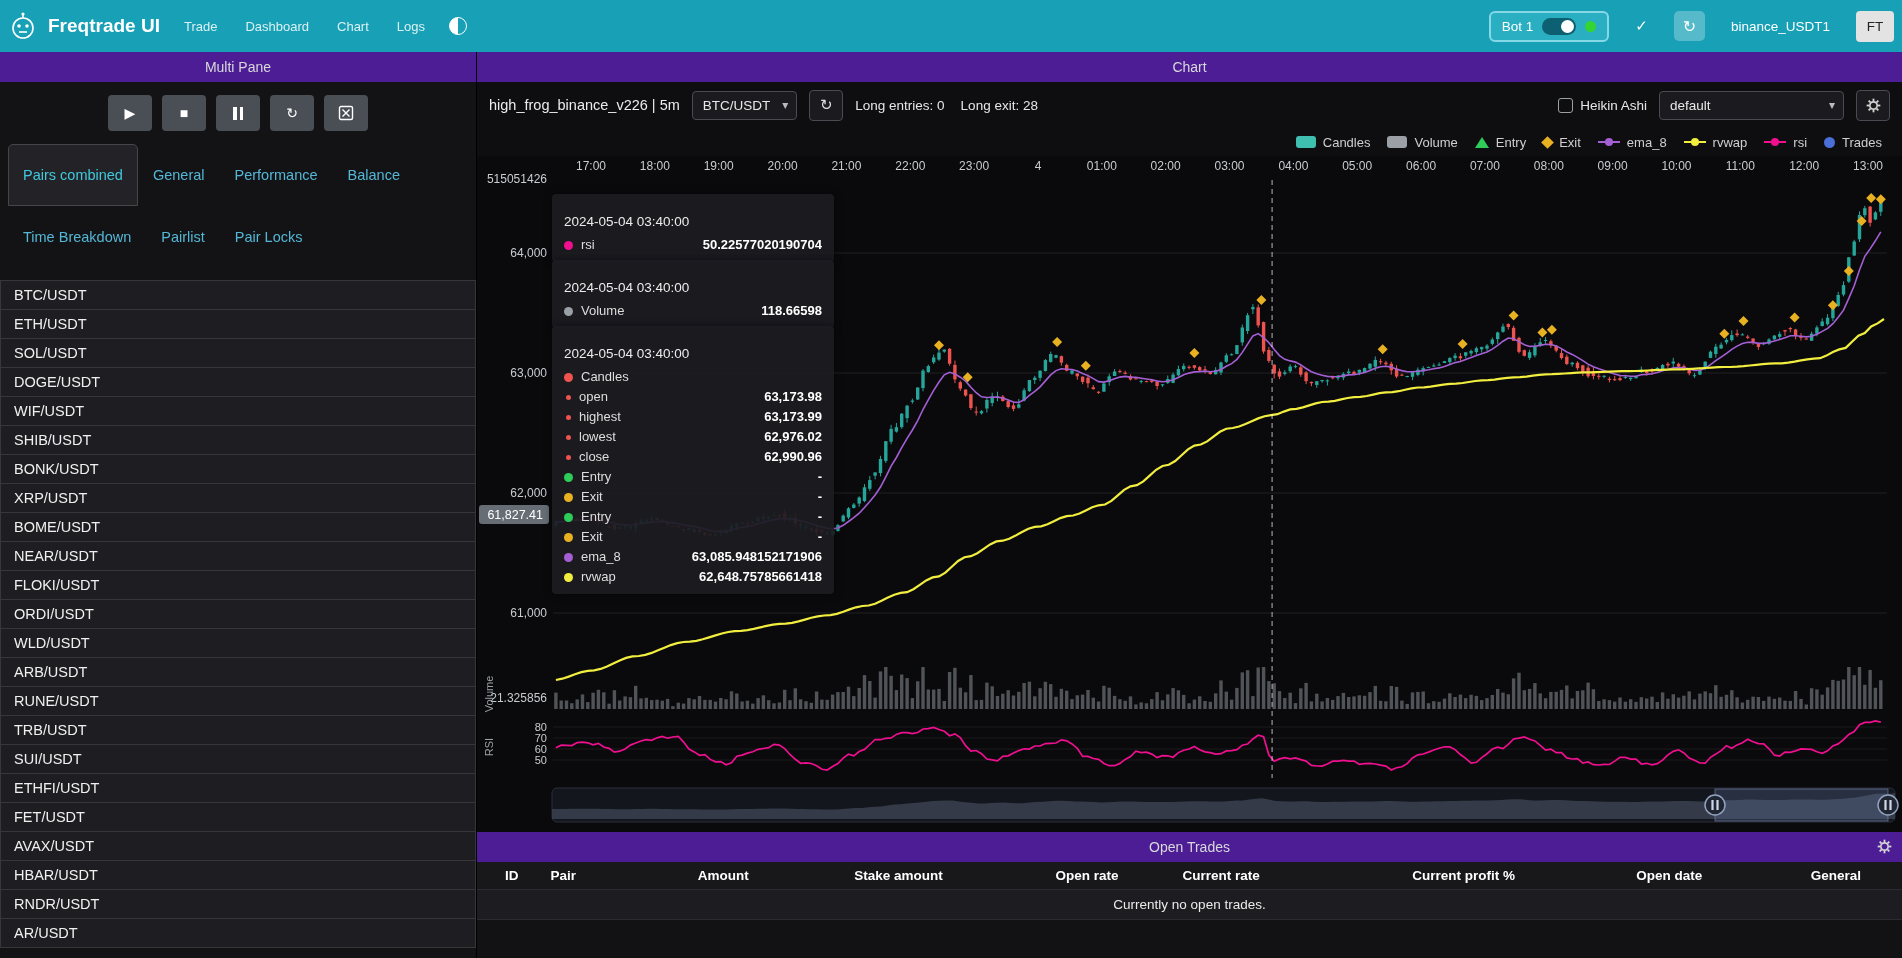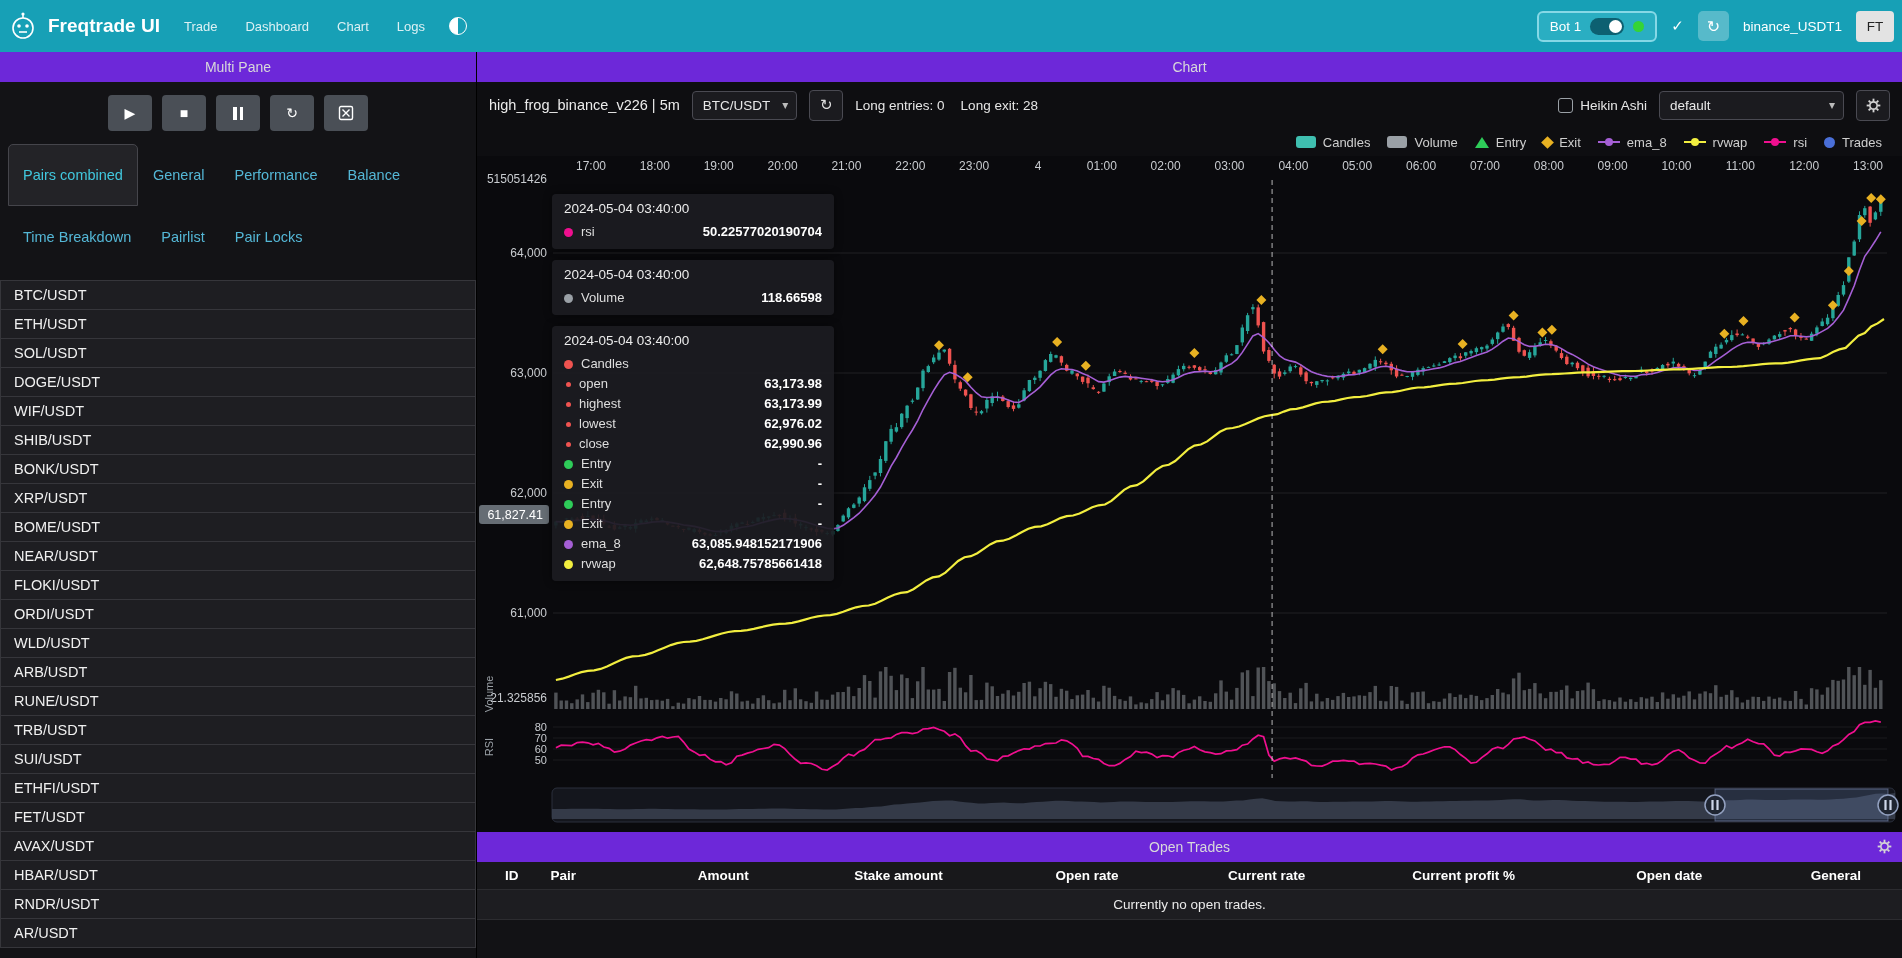--- a/index.html
+++ b/index.html
@@ -10,34 +10,34 @@
     font-family:"Liberation Sans", sans-serif;
   }
   
   .navbar { height:52px; background:#17a0b6; display:flex; align-items:center; padding:0 8px; gap:24px; }
   .brand { display:flex; align-items:center; gap:10px; }
   .brand-title { font-size:19px; font-weight:bold; color:#fff; }
   .nav-links { display:flex; gap:28px; }
   .nav-links a { color:rgba(255,255,255,.85); font-size:13px; text-decoration:none; cursor:pointer; }
   .theme-toggle { width:18px; height:18px; border:1.5px solid #fff; border-radius:50%;
     background:linear-gradient(90deg,#ffffff 50%, transparent 50%); cursor:pointer; }
-  .nav-right { margin-left:auto; display:flex; align-items:center; gap:14px; }
+  .nav-right { margin-left:auto; display:flex; align-items:center; gap:26px; }
   .bot-box { display:flex; align-items:center; gap:9px; background:#2aaec2; border:2px solid #86d8e6; border-radius:6px; padding:5px 11px; cursor:pointer; }
   .bot-box .bot-name { font-size:13.5px; color:#fff; }
   .switch { width:34px; height:17px; border-radius:9px; background:#0d6071; position:relative; display:inline-block; cursor:pointer; }
   .switch .knob { position:absolute; right:2px; top:2px; width:13px; height:13px; border-radius:50%; background:#fff; }
   .status-dot { width:11px; height:11px; border-radius:50%; background:#35d435; display:inline-block; }
   .check { color:#fff; font-size:15px; }
   .nav-btn { width:31px; height:30px; border:none; border-radius:5px; background:rgba(255,255,255,.28); color:#fff; font-size:16px; cursor:pointer; display:flex; align-items:center; justify-content:center; }
   .account { font-size:13.5px; color:#fff; }
   .avatar { width:38px; height:31px; background:#e3e3e3; color:#222; border-radius:4px; display:flex; align-items:center; justify-content:center; font-size:13.5px; cursor:pointer; }
   
   .main { display:flex; height:906px; }
   .left-panel { width:477px; background:#131316; border-right:1px solid #000; display:flex; flex-direction:column; }
-  .panel-header { height:30px; background:#6d28d9; color:#d8d8da; font-size:14px; display:flex; align-items:center; justify-content:center; flex:0 0 auto; }
+  .panel-header { height:30px; background:#4c1d95; color:#d8d8da; font-size:14px; display:flex; align-items:center; justify-content:center; flex:0 0 auto; }
   .controls { display:flex; justify-content:center; gap:10px; padding:13px 0 9px; }
   .ctrl-btn { width:44px; height:36px; border:none; border-radius:4px; background:#4a4f56; color:#fff; font-size:14px; display:flex; align-items:center; justify-content:center; gap:3px; cursor:pointer; }
   .ctrl-btn .pbar { width:3.5px; height:13px; background:#fff; display:inline-block; }
   .tabs { display:flex; flex-wrap:wrap; padding:4px 8px 0; }
   .tab { padding:22px 14px; font-size:14.5px; color:#54b7d6; cursor:pointer; border:1px solid transparent; border-radius:5px 5px 0 0; }
   .tab.active { color:#41c8de; background:#232327; border-color:#45454b; }
   .pair-list { flex:1; overflow:hidden; margin-top:12px; }
   .pair-item { height:30px; background:#1e1e22; border:1px solid #36363b; margin-top:-1px; display:flex; align-items:center; padding:0 13px; font-size:14.5px; color:#f0f0f0; cursor:pointer; }
   .pair-item:first-child { margin-top:0; }
   
@@ -58,21 +58,21 @@
   .lg-line { position:relative; width:22px; height:12px; display:inline-block; }
   .lg-bar { position:absolute; left:0; right:0; top:5px; height:2px; }
   .lg-dot { position:absolute; left:7px; top:2px; width:8px; height:8px; border-radius:50%; }
   .lg-triangle { width:0; height:0; border-left:7px solid transparent; border-right:7px solid transparent; border-bottom:11px solid #2ecc59; display:inline-block; }
   .lg-diamond { width:9px; height:9px; transform:rotate(45deg); display:inline-block; }
   .lg-circle { width:11px; height:11px; border-radius:50%; display:inline-block; }
   .chart-wrap { position:relative; height:676px; background:#0a0a0d; flex:0 0 auto; }
   #chart-svg { display:block; }
   
   .ttip { position:absolute; left:75px; width:282px; background:rgba(28,28,33,.93); border-radius:4px; padding:7px 12px; font-size:13px; z-index:5; box-shadow:0 0 8px rgba(0,0,0,.45); }
-  .tt-date { color:#ececec; margin-bottom:6px; font-size:13.5px; }
+  .tt-date { color:#ececec; margin-bottom:6px; font-size:13.5px;margin-top:13px; }
   .tt-row { display:flex; align-items:center; gap:8px; line-height:20px; }
   .tt-dot { width:9px; height:9px; border-radius:50%; flex:0 0 auto; }
   .tt-dot-sm { width:5px; height:5px; margin-left:2px; }
   .tt-label { color:#dedede; }
   .tt-val { margin-left:auto; font-weight:bold; color:#fff; }
   
   .ot-header { position:relative; }
   .ot-gear { position:absolute; right:10px; top:7px; cursor:pointer; line-height:0; }
   .ot-head { height:28px; display:flex; align-items:center; background:#18181b; border-bottom:1px solid #2c2c30; font-size:13.5px; font-weight:bold; color:#fff; }
   .ot-col { padding:0 8px; }
@@ -1200,21 +1200,21 @@
             </g>
             <circle r="4.4" fill="none" stroke="#d6d6d6" stroke-width="2"></circle>
           </svg></span>
     </div>
     <div class="ot-head" id="ot-head">
         <span class="ot-col" style="width: 70px; text-align: left; padding-left: 28px;">ID</span>
         <span class="ot-col" style="width: 120px; text-align: left;">Pair</span>
         <span class="ot-col" style="width: 170px; text-align: center;">Amount</span>
         <span class="ot-col" style="width: 230px; text-align: center;">Stake amount</span>
         <span class="ot-col" style="width: 200px; text-align: center;">Open rate</span>
-        <span class="ot-col" style="width: 210px; text-align: center;">Current rate</span>
+        <span class="ot-col" style="width: 210px; text-align: left;">Current rate</span>
         <span class="ot-col" style="width: 240px; text-align: center;">Current profit %</span>
         <span class="ot-col" style="width: 230px; text-align: center;">Open date</span>
         <span class="ot-col" style="width: 150px; text-align: center;">General</span>
       </div>
     <div class="ot-empty">Currently no open trades.</div>
     <div class="ot-rest"></div>
   </section>
 </div>
 
 </body></html>

